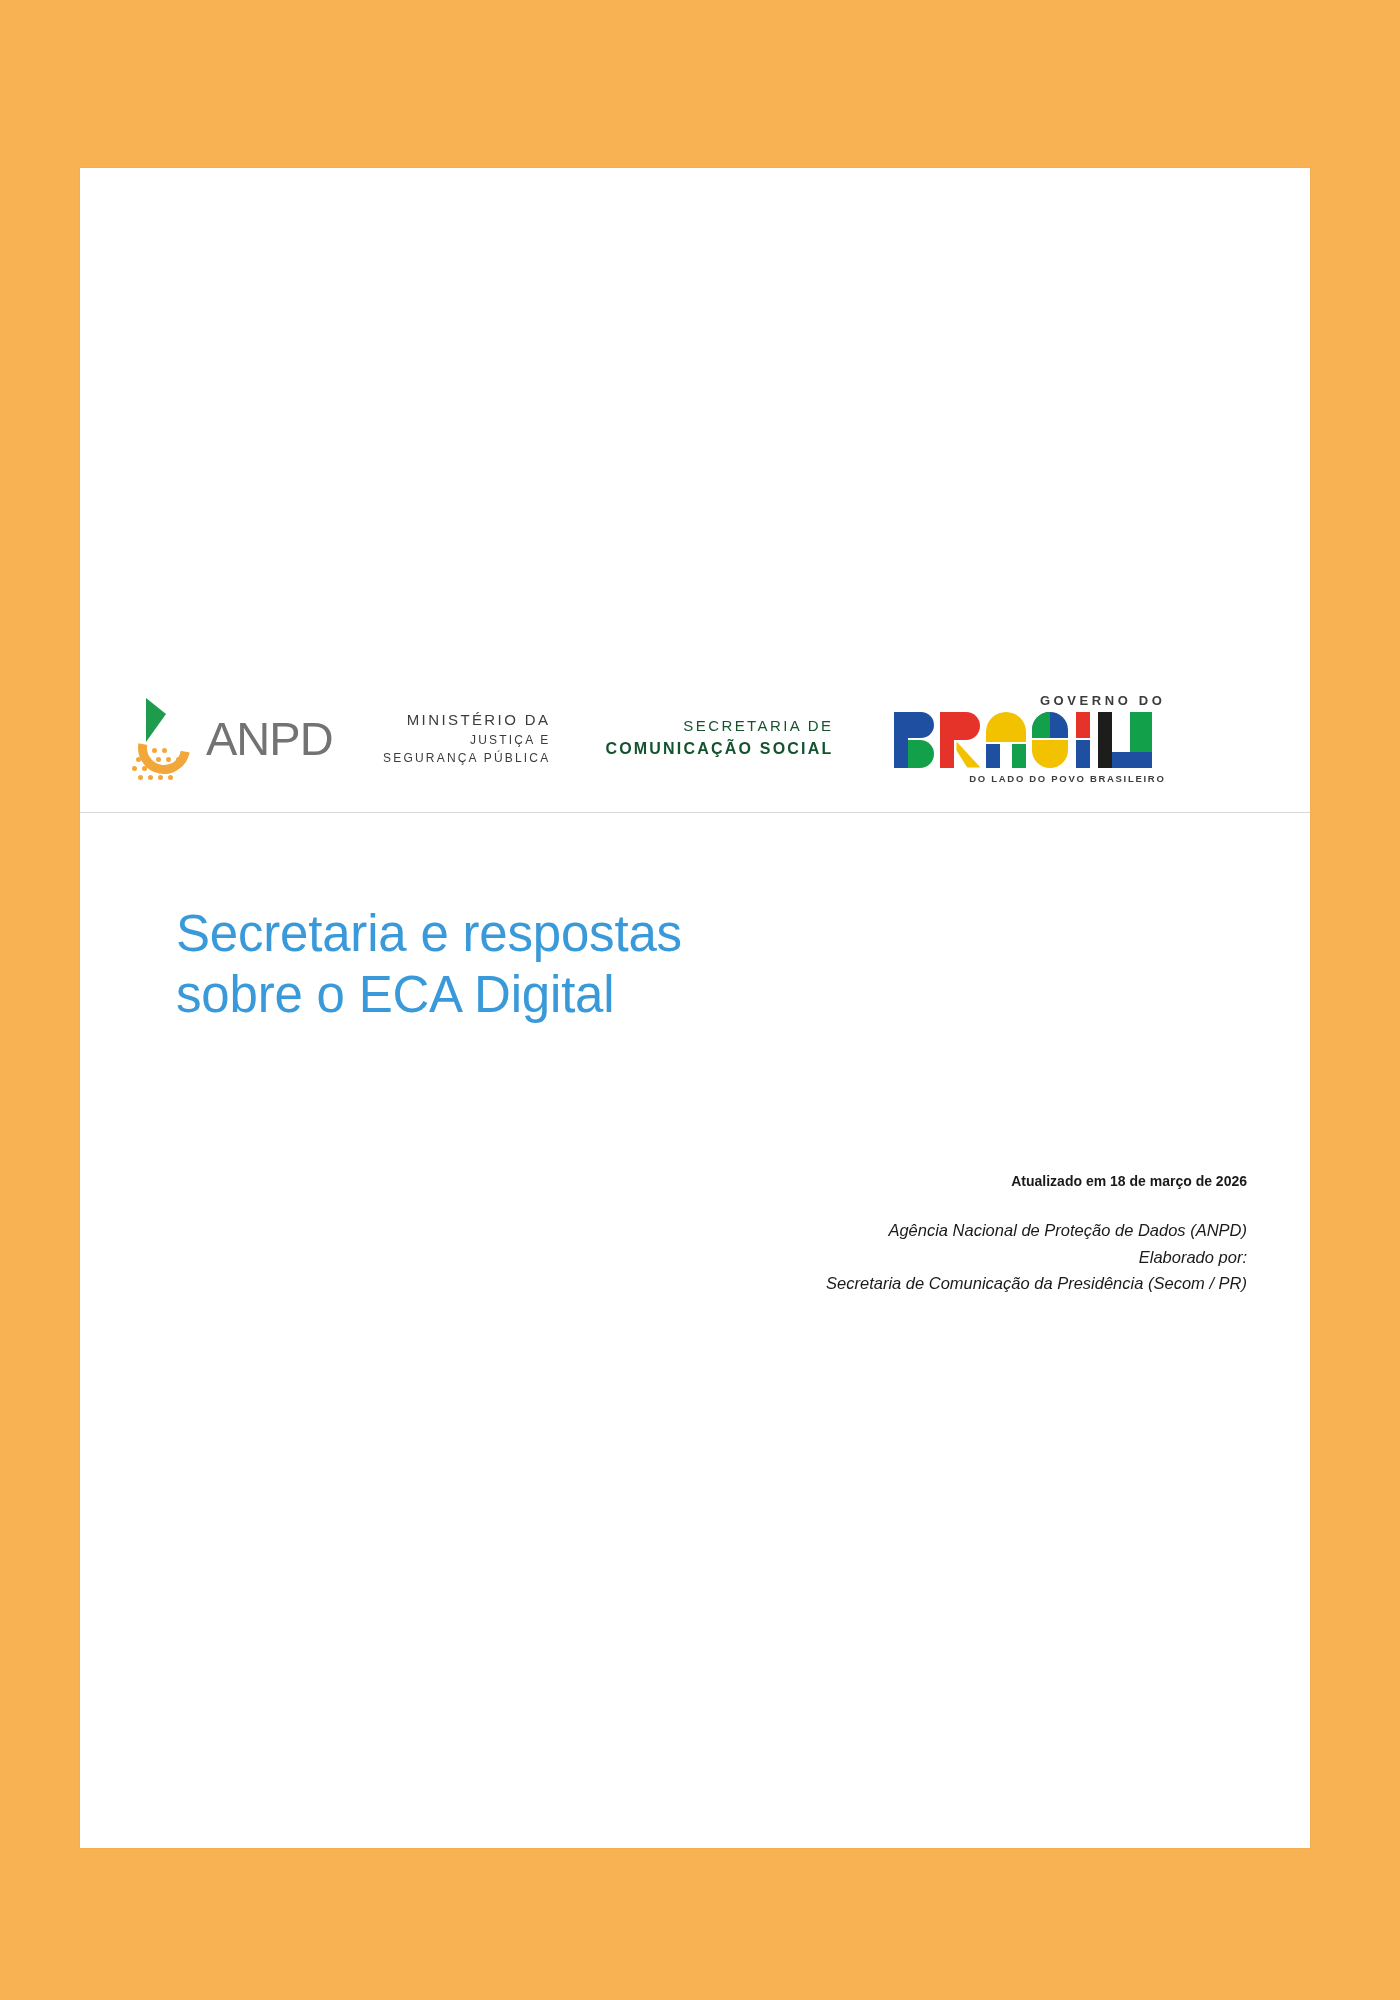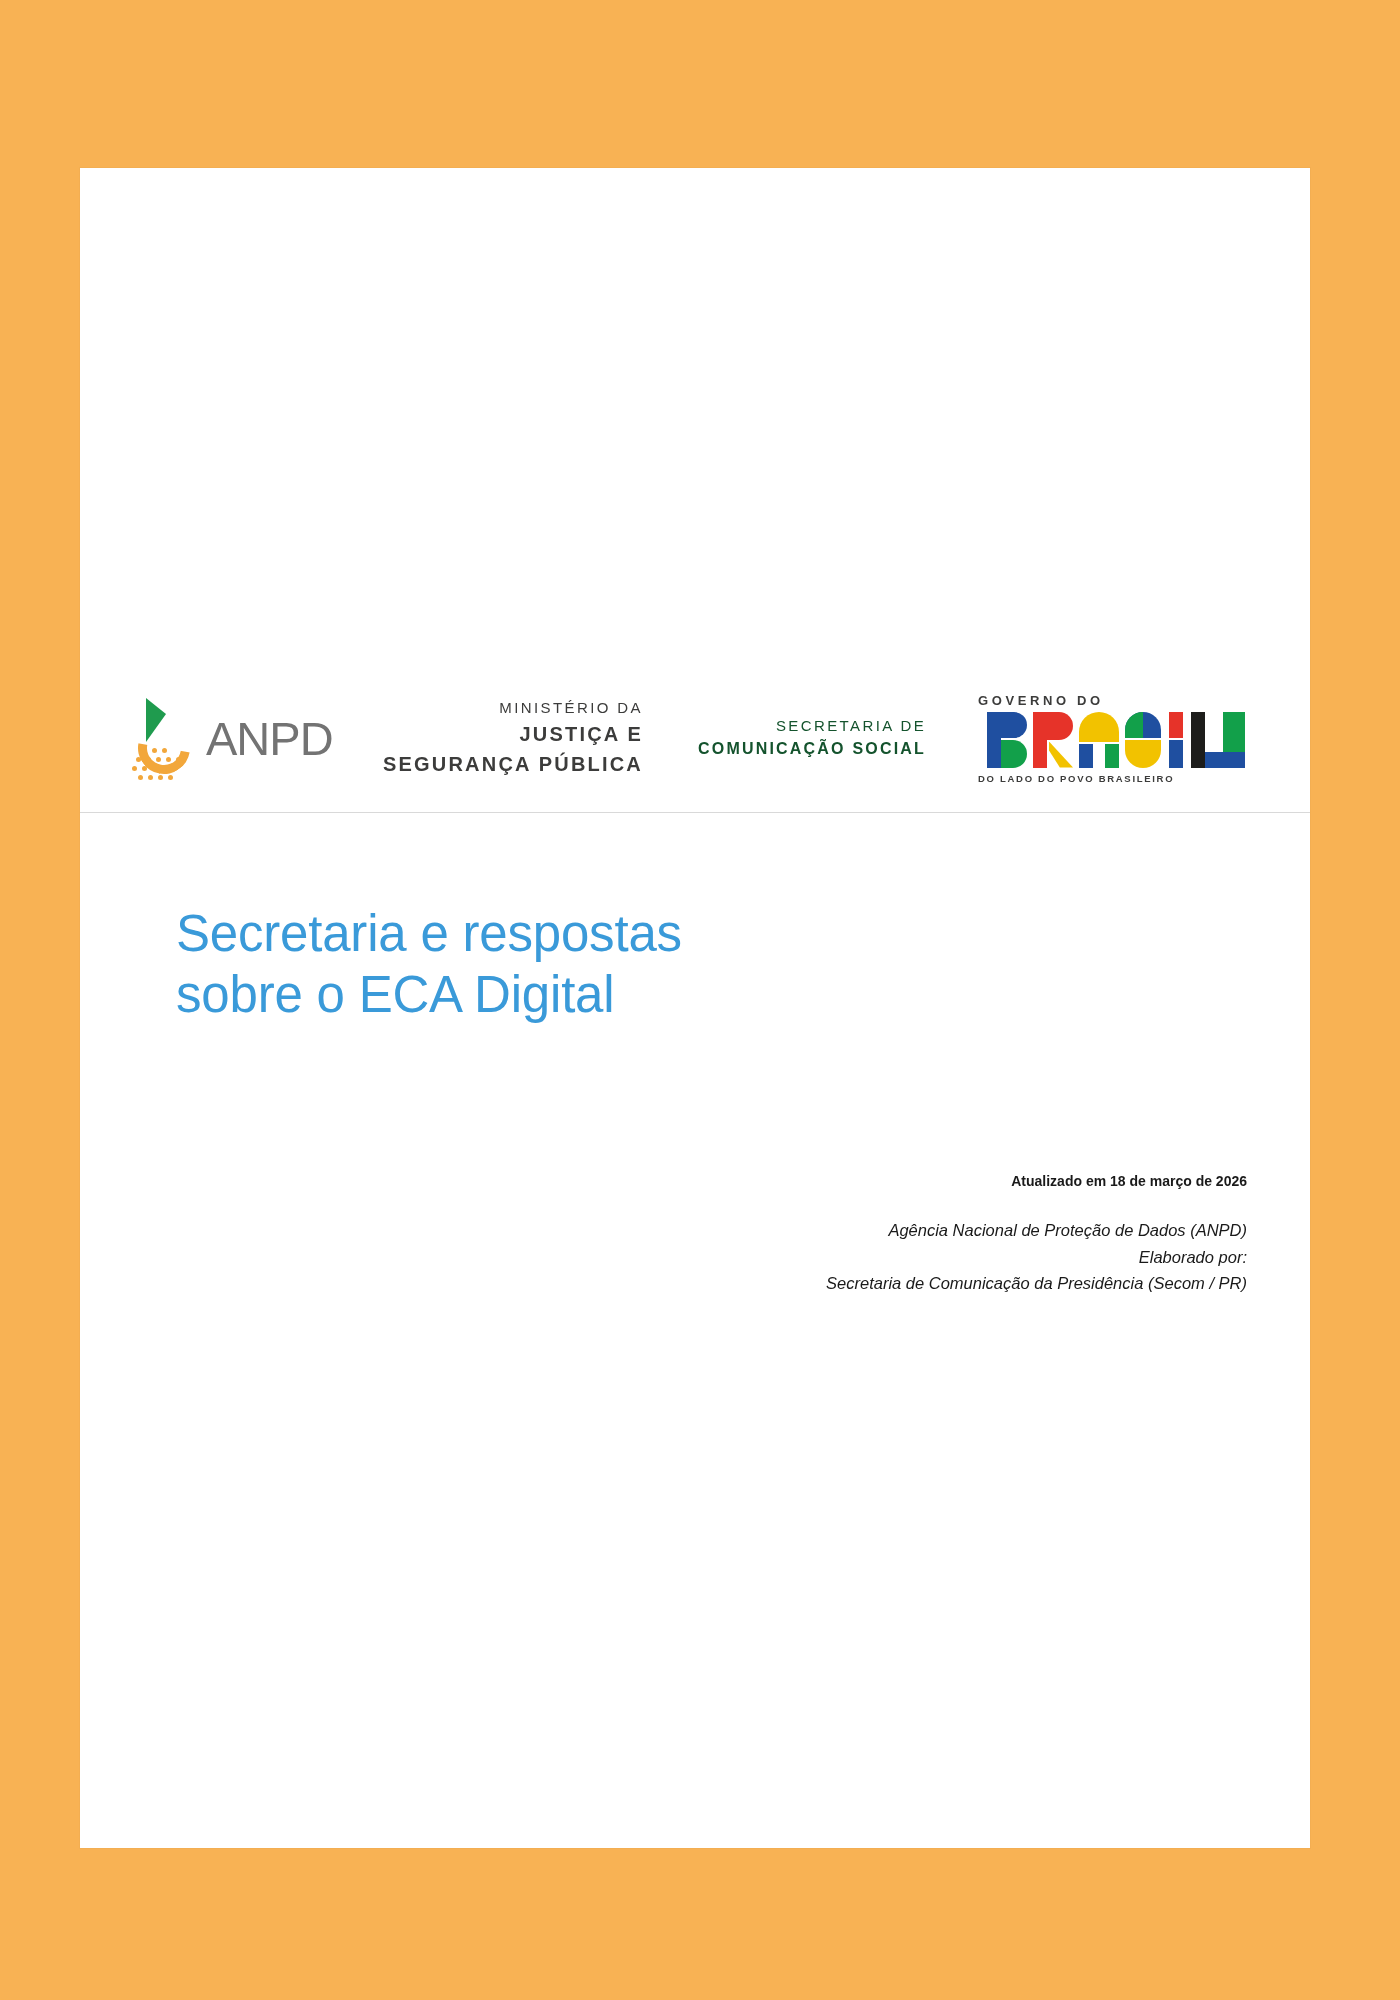--- a/index.html
+++ b/index.html
@@ -109,22 +109,22 @@
     text-align: right;
     color: #3c3c3b;
     line-height: 1.5;
   }
   .mjsp .l1 {
     font-size: 15px;
     font-weight: 400;
     letter-spacing: 2.4px;
   }
   .mjsp .l2, .mjsp .l3 {
-    font-size: 20px;
-    font-weight: 700;
+    font-size: 12px;
+    font-weight: 400;
     letter-spacing: 2.2px;
   }
 
   
   .secom {
     margin-left: 55px;
     text-align: right;
     color: #14532d;
     line-height: 1.55;
   }
@@ -136,21 +136,21 @@
   .secom .l2 {
     font-size: 16px;
     font-weight: 700;
     letter-spacing: 2.2px;
   }
 
   
   .govbr {
     margin-left: 52px;
     width: 280px;
-    text-align: left;
+    text-align: right;
   }
   .govbr .top {
     font-size: 13px;
     font-weight: 700;
     letter-spacing: 3.6px;
     color: #3c3c3b;
     margin-bottom: 4px;
   }
   .govbr .brasil {
     position: relative;

